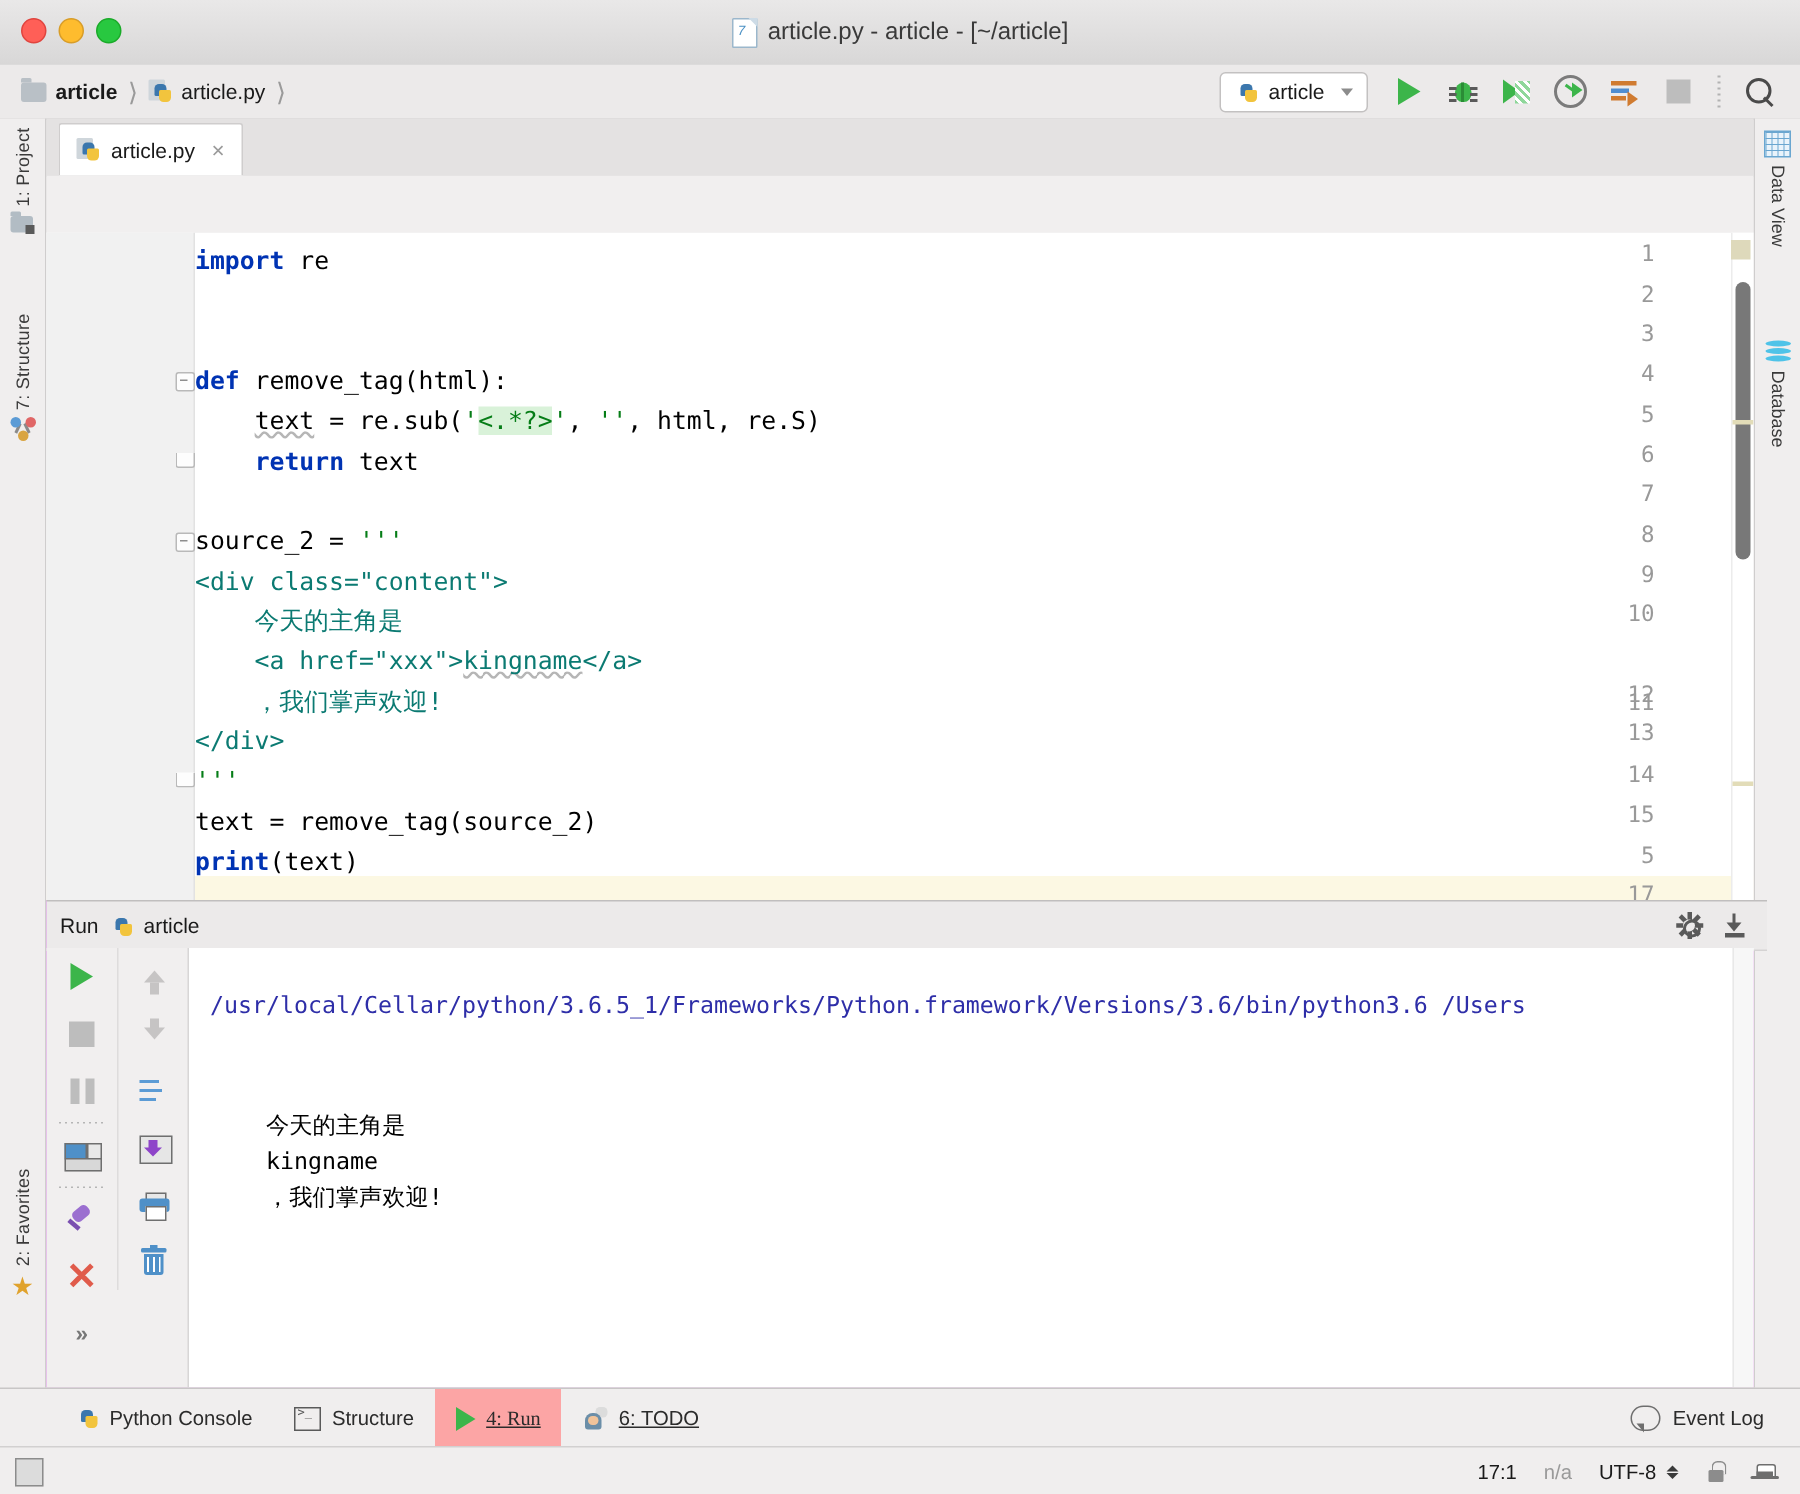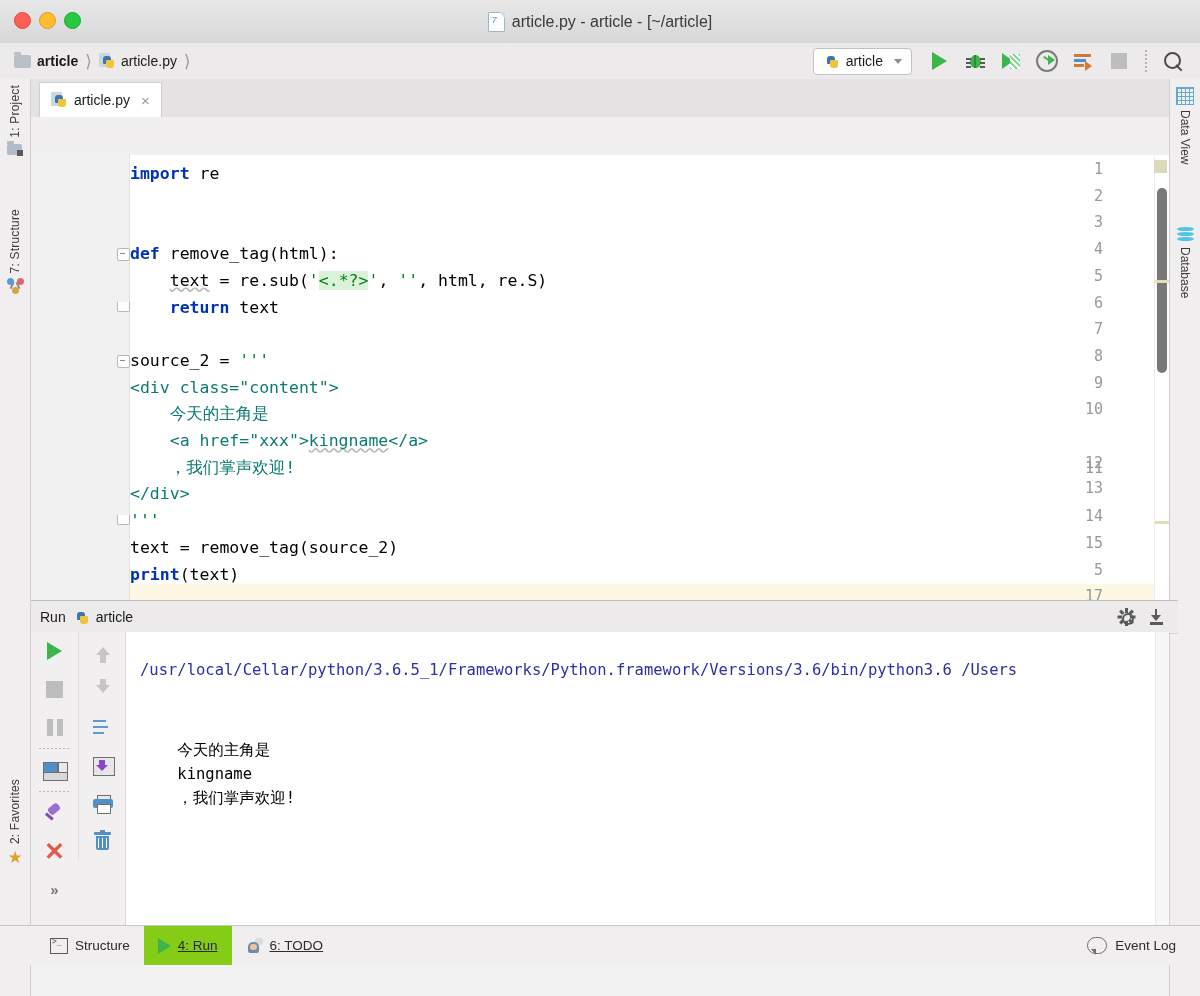--- a/index.html
+++ b/index.html
@@ -240,21 +240,21 @@
   .cout{color:#000;}
   .cdone{color:#2e2ea8;}
   .console-sb{position:absolute;right:0;top:32px;width:13px;height:293px;background:#f7f7f7;border-left:1px solid #e8e8e8;}
 
   
   .botbar{
     position:absolute;left:0;top:925px;width:1200px;height:39px;background:#f0eeee;
     border-top:1px solid #c8c6c6;display:flex;align-items:center;
   }
   .botitem{display:flex;align-items:center;gap:7px;height:39px;padding:0 14px;font-size:13.5px;color:#2b2b2b;}
-  .botitem.active{background:#84cc16;}
+  .botitem.active{background:#fca5a5;font-family:Liberation Serif, serif;}
   .term-ico{width:16px;height:14px;border:1.5px solid #5a5a5a;position:relative;}
   .term-ico:after{content:">_";position:absolute;left:1px;top:-2px;font-size:8px;color:#5a5a5a;font-family:"DejaVu Sans Mono",monospace;}
   .todo-ico{width:17px;height:16px;position:relative;}
   .todo-ico .head{position:absolute;left:2px;top:4px;width:11px;height:11px;background:#6b8ea8;border-radius:5px 5px 2px 2px;}
   .todo-ico .face{position:absolute;left:4px;top:6px;width:7px;height:6px;background:#f0c39a;border-radius:3px;}
   .todo-ico .bub{position:absolute;left:9px;top:0px;width:8px;height:7px;background:#dcdcdc;border-radius:3px;}
   .underl{text-decoration:underline;}
   .evt{margin-left:auto;display:flex;align-items:center;gap:8px;padding-right:24px;font-size:13.5px;color:#2b2b2b;}
   .bubble-ico{position:relative;width:18px;height:15px;border:1.5px solid #6e6e6e;border-radius:9px;}
   .bubble-ico:after{content:"";position:absolute;left:3px;top:11px;width:0;height:0;border-left:5px solid transparent;border-top:6px solid #6e6e6e;}
@@ -598,20 +598,28 @@
       <div class="cline cout" style="top:106px;">    今天的主角是</div>
       <div class="cline cout" style="top:130px;">    kingname</div>
       <div class="cline cout" style="top:154px;">    ，我们掌声欢迎!</div>
     </div>
     <div class="console-sb"></div>
   </div>
 
   <div class="botbar">
     <div style="width:36px;"></div>
     <div class="botitem">
+      <span class="pyc-ico">
+          <i class="pg" style="background:transparent"></i>
+          <i class="sn1"></i>
+          <i class="sn2"></i>
+        </span>
+      <span>Python Console</span>
+    </div>
+    <div class="botitem">
       <span class="term-ico"></span>
       <span>Structure</span>
     </div>
     <div class="botitem active">
       <span class="tri-g" style="border-top-width:8px;border-bottom-width:8px;border-left-width:13px;"></span>
       <span class="underl">4: Run</span>
     </div>
     <div class="botitem">
       <span class="todo-ico">
           <i class="bub"></i>
@@ -619,14 +627,37 @@
           <i class="face"></i>
         </span>
       <span class="underl">6: TODO</span>
     </div>
     <div class="evt">
       <span class="bubble-ico"></span>
       <span>Event Log</span>
     </div>
   </div>
 
+  <div class="statusbar">
+    <span class="sb-square"></span>
+    <span class="sb-right">
+      <span>17:1</span>
+      <span class="sb-dim">n/a</span>
+      <span>
+        <span>UTF-8</span>
+        <span class="updn">
+            <i class="u"></i>
+            <i class="d"></i>
+          </span>
+      </span>
+      <span class="lock-ico">
+          <i class="ar"></i>
+          <i class="sh"></i>
+        </span>
+      <span class="hat-ico">
+          <i class="tp"></i>
+          <i class="bd"></i>
+          <i class="br"></i>
+        </span>
+    </span>
+  </div>
 
 </div>
 
 </body></html>

